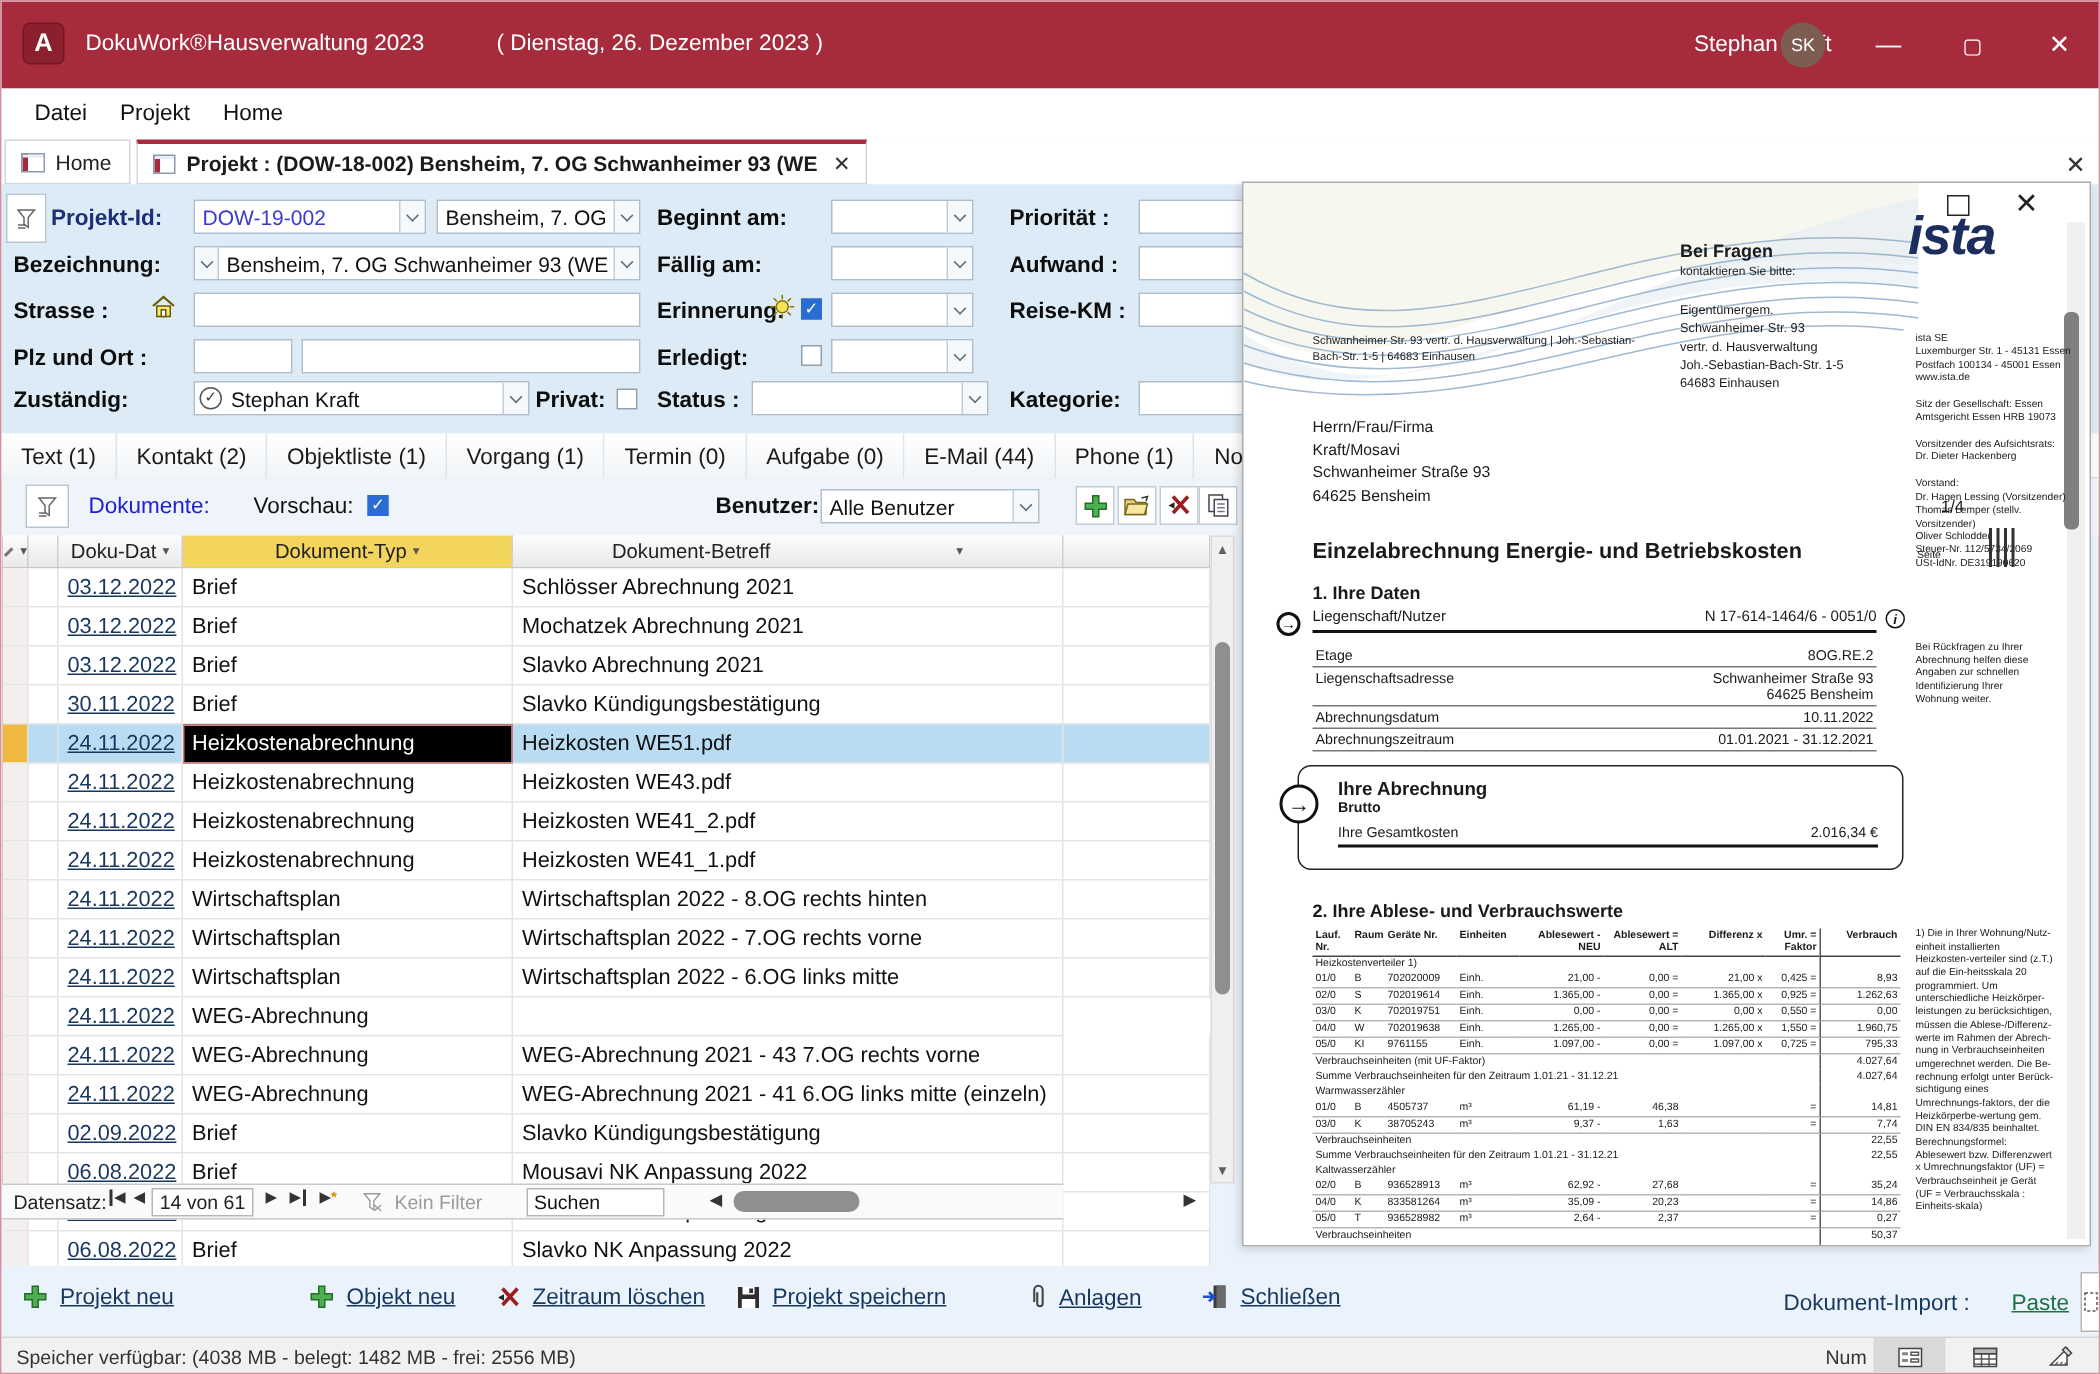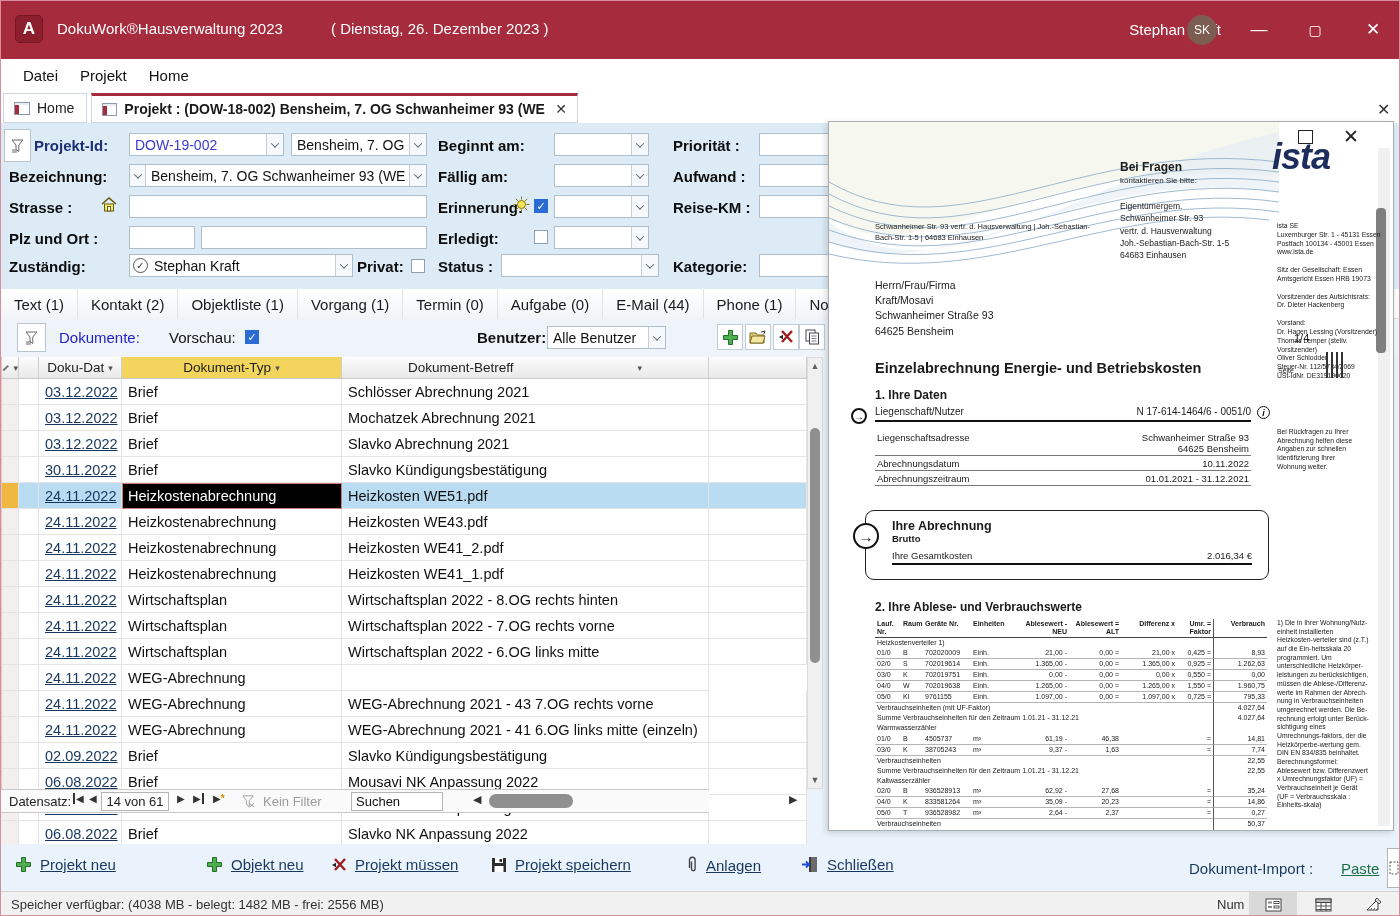--- a/index.html
+++ b/index.html
@@ -258,21 +258,21 @@
     <div class="tool-btn" style="left:16px;top:4px;width:29px;height:29px">
       <svg width="16" height="16" viewBox="0 0 16 16">
           <path d="M2 2h11l-4.2 5v6.5L6 11.5V7z" fill="#fff" stroke="#666"></path>
           <path d="M2 12h5M2 14h5" stroke="#666"></path>
         </svg>
     </div>
     <div class="abs" style="left:58px;top:10px;font-size:15px;color:#2121cc">Dokumente:</div>
     <div class="abs" style="left:168px;top:10px;font-size:15px;color:#111">Vorschau:</div>
     <div class="chk on" style="left:244px;top:11px">✓</div>
     <div class="abs" style="left:476px;top:10px;font-size:15px;font-weight:bold;color:#111">Benutzer:</div>
-    <div class="field combo" style="left:546px;top:7px;width:119px">
+    <div class="field combo" style="left:546px;top:7px;width:146px">
         <span>Alle Benutzer</span>
         <span class="arrow-box">
           <span class="chev"></span>
         </span>
       </div>
     <div class="ico-btn" style="left:716px">
       <svg width="17" height="17" viewBox="0 0 17 17">
           <path d="M6.5 1.5h4v5h5v4h-5v5h-4v-5h-5v-4h5z" fill="#4caf50" stroke="#256d29"></path>
         </svg>
     </div>
@@ -539,21 +539,21 @@
       <svg width="17" height="17" viewBox="0 0 17 17">
           <path d="M6.5 1.5h4v5h5v4h-5v5h-4v-5h-5v-4h5z" fill="#4caf50" stroke="#256d29"></path>
         </svg>
       <span class="t">Objekt neu</span>
     </div>
     <div class="b-btn" style="left:330px">
       <svg width="16" height="14" viewBox="0 0 16 14">
           <path d="M4 1l10 11M14 1L4 12" stroke="#9c1f1f" stroke-width="2.4"></path>
           <path d="M1 7l4-2.2v4.4z" fill="#222"></path>
         </svg>
-      <span class="t">Projekt müssen</span>
+      <span class="t">Zeitraum löschen</span>
     </div>
     <div class="b-btn" style="left:490px">
       <svg width="16" height="16" viewBox="0 0 16 16">
           <rect x="1" y="1" width="14" height="14" fill="#2e2e2e"></rect>
           <rect x="4" y="1" width="8" height="5" fill="#fff"></rect>
           <rect x="8.5" y="2" width="2.5" height="3" fill="#2e2e2e"></rect>
           <rect x="3.5" y="9" width="9" height="6" fill="#fff"></rect>
         </svg>
       <span class="t">Projekt speichern</span>
     </div>
@@ -680,20 +680,24 @@
     <div class="abs pdf" style="left:46px;top:238px;font-size:14.5px;font-weight:bold">Einzelabrechnung Energie- und Betriebskosten</div>
     <div class="abs pdf" style="left:46px;top:266px;font-size:12px;font-weight:bold">1. Ihre Daten</div>
 
     <span class="abs circle-ico" style="left:22px;top:286px;width:16px;height:16px;font-size:10px">→</span>
     <div class="abs pdf" style="left:46px;top:284px;width:376px;display:flex;justify-content:space-between;font-size:10px;border-bottom:2px solid #111;padding-bottom:3px">
       <span>Liegenschaft/Nutzer</span>
         <span>N 17-614-1464/6 - 0051/0</span>
     </div>
     <span class="abs circle-ico" style="left:428px;top:284px;width:13px;height:13px;font-size:9px;font-style:italic;border-width:1.5px">i</span>
     <div id="data-rows" class="abs" style="left:46px;top:308px;width:376px">
+        <div class="datarow pdf">
+          <span>Etage</span>
+          <span class="v">8OG.RE.2</span>
+        </div>
         <div class="datarow pdf">
           <span>Liegenschaftsadresse</span>
           <span class="v">Schwanheimer Straße  93
 64625 Bensheim</span>
         </div>
         <div class="datarow pdf">
           <span>Abrechnungsdatum</span>
           <span class="v">10.11.2022</span>
         </div>
         <div class="datarow pdf">

